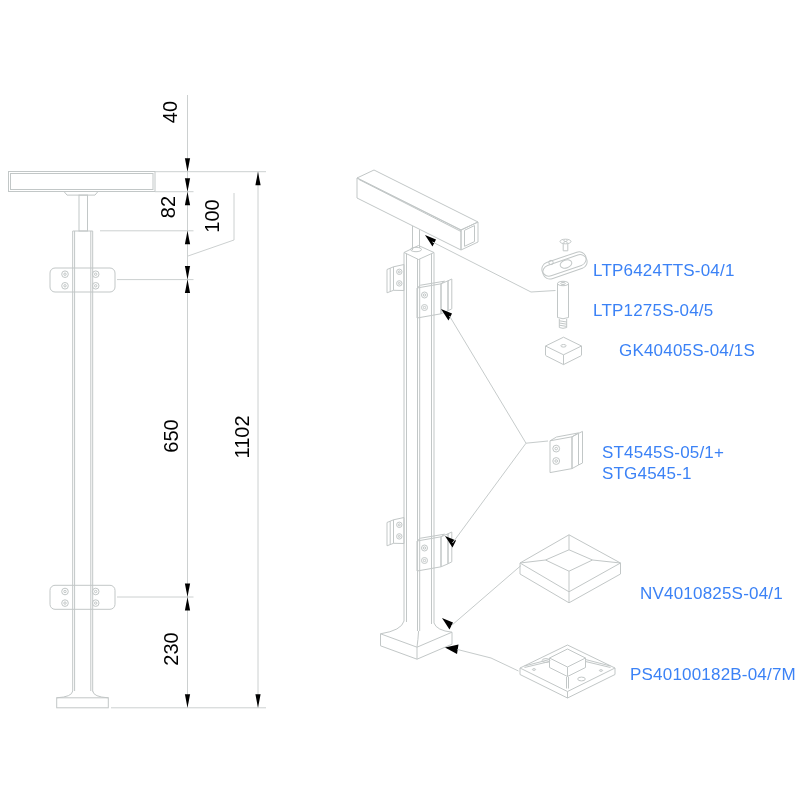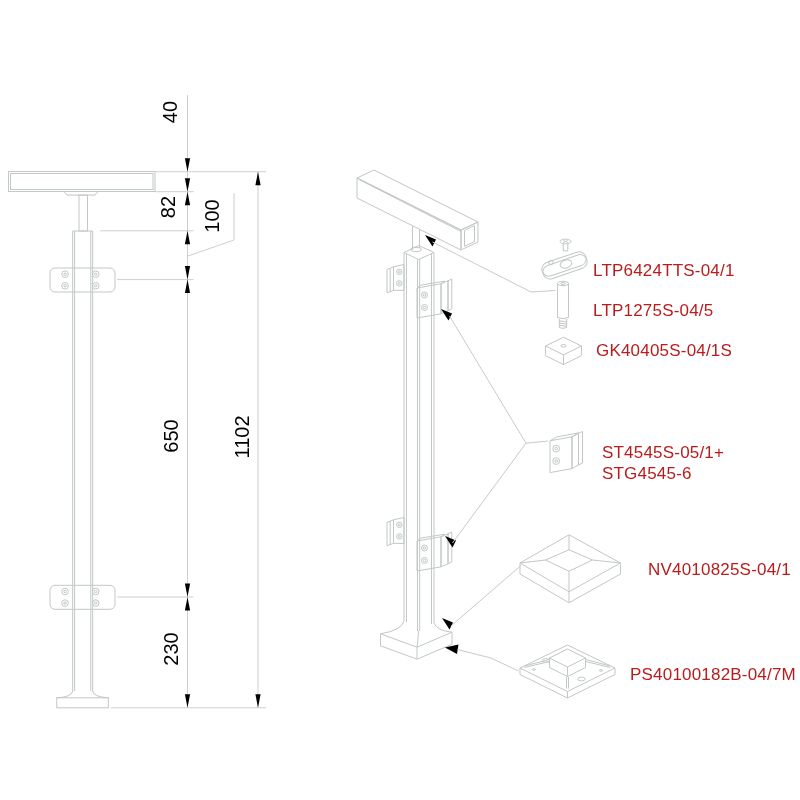--- a/index.html
+++ b/index.html
@@ -5,21 +5,21 @@
   html,body{margin:0;padding:0;background:#fff;}
   #canvas{position:relative;width:800px;height:800px;background:#ffffff;overflow:hidden;
           font-family:"Liberation Sans", sans-serif;}
   #linework{position:absolute;left:0;top:0;}
   .geo{stroke:#c2c7c7;fill:none;stroke-width:1;}
   .dim{stroke:#ccd0d0;fill:none;stroke-width:1;}
   .lead{stroke:#c6cbcb;fill:none;stroke-width:1;}
   .arrow{fill:#000000;stroke:none;}
   .dim-text{position:absolute;color:#000;font-size:20px;white-space:nowrap;
             transform:translate(-50%,-50%) rotate(-90deg);}
-  .part-label{position:absolute;color:#b91c1c;font-size:17px;white-space:nowrap;letter-spacing:0.2px;}
+  .part-label{position:absolute;color:#3b82f6;font-size:17px;white-space:nowrap;letter-spacing:0.2px;}
 </style>
 </head>
 <body>
 
 <div id="canvas">
 
 <svg id="linework" width="800" height="800" viewBox="0 0 800 800">
 
   <g>
 
@@ -266,18 +266,18 @@
 
   <div class="dim-text" style="left:170px;top:112px;">40</div>
   <div class="dim-text" style="left:168px;top:207px;">82</div>
   <div class="dim-text" style="left:212px;top:216px;">100</div>
   <div class="dim-text" style="left:171px;top:436px;">650</div>
   <div class="dim-text" style="left:242px;top:437px;">1102</div>
   <div class="dim-text" style="left:171px;top:649px;">230</div>
 
   <div class="part-label" style="left:593px;top:261px;">LTP6424TTS-04/1</div>
   <div class="part-label" style="left:593px;top:301px;">LTP1275S-04/5</div>
-  <div class="part-label" style="left:596px;top:341px;">GK40405S-04/1S</div>
+  <div class="part-label" style="left:619px;top:341px;">GK40405S-04/1S</div>
   <div class="part-label" style="left:602px;top:443px;">ST4545S-05/1+</div>
-  <div class="part-label" style="left:602px;top:464px;">STG4545-6</div>
-  <div class="part-label" style="left:640px;top:560px;margin-left:8px;">NV4010825S-04/1</div>
+  <div class="part-label" style="left:602px;top:464px;">STG4545-1</div>
+  <div class="part-label" style="left:640px;top:584px;">NV4010825S-04/1</div>
   <div class="part-label" style="left:630px;top:665px;">PS40100182B-04/7M</div>
 </div>
 
 </body></html>

